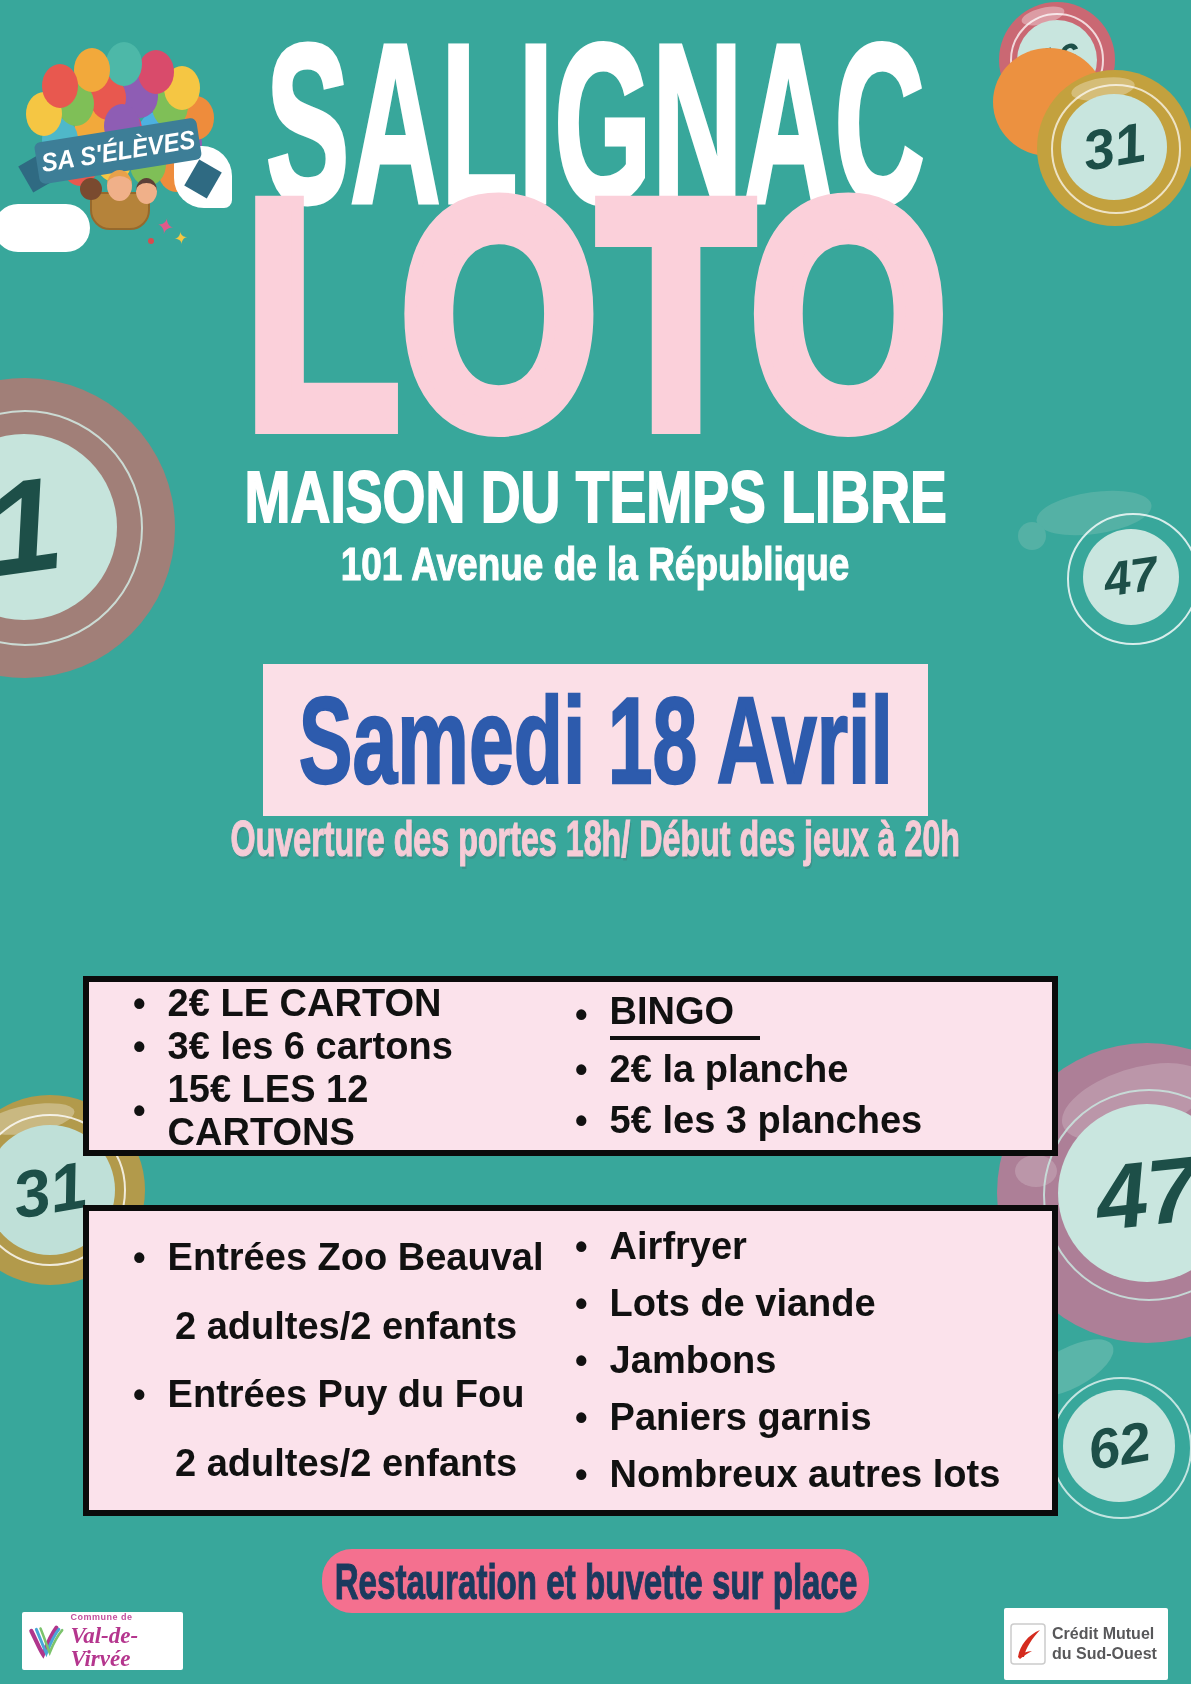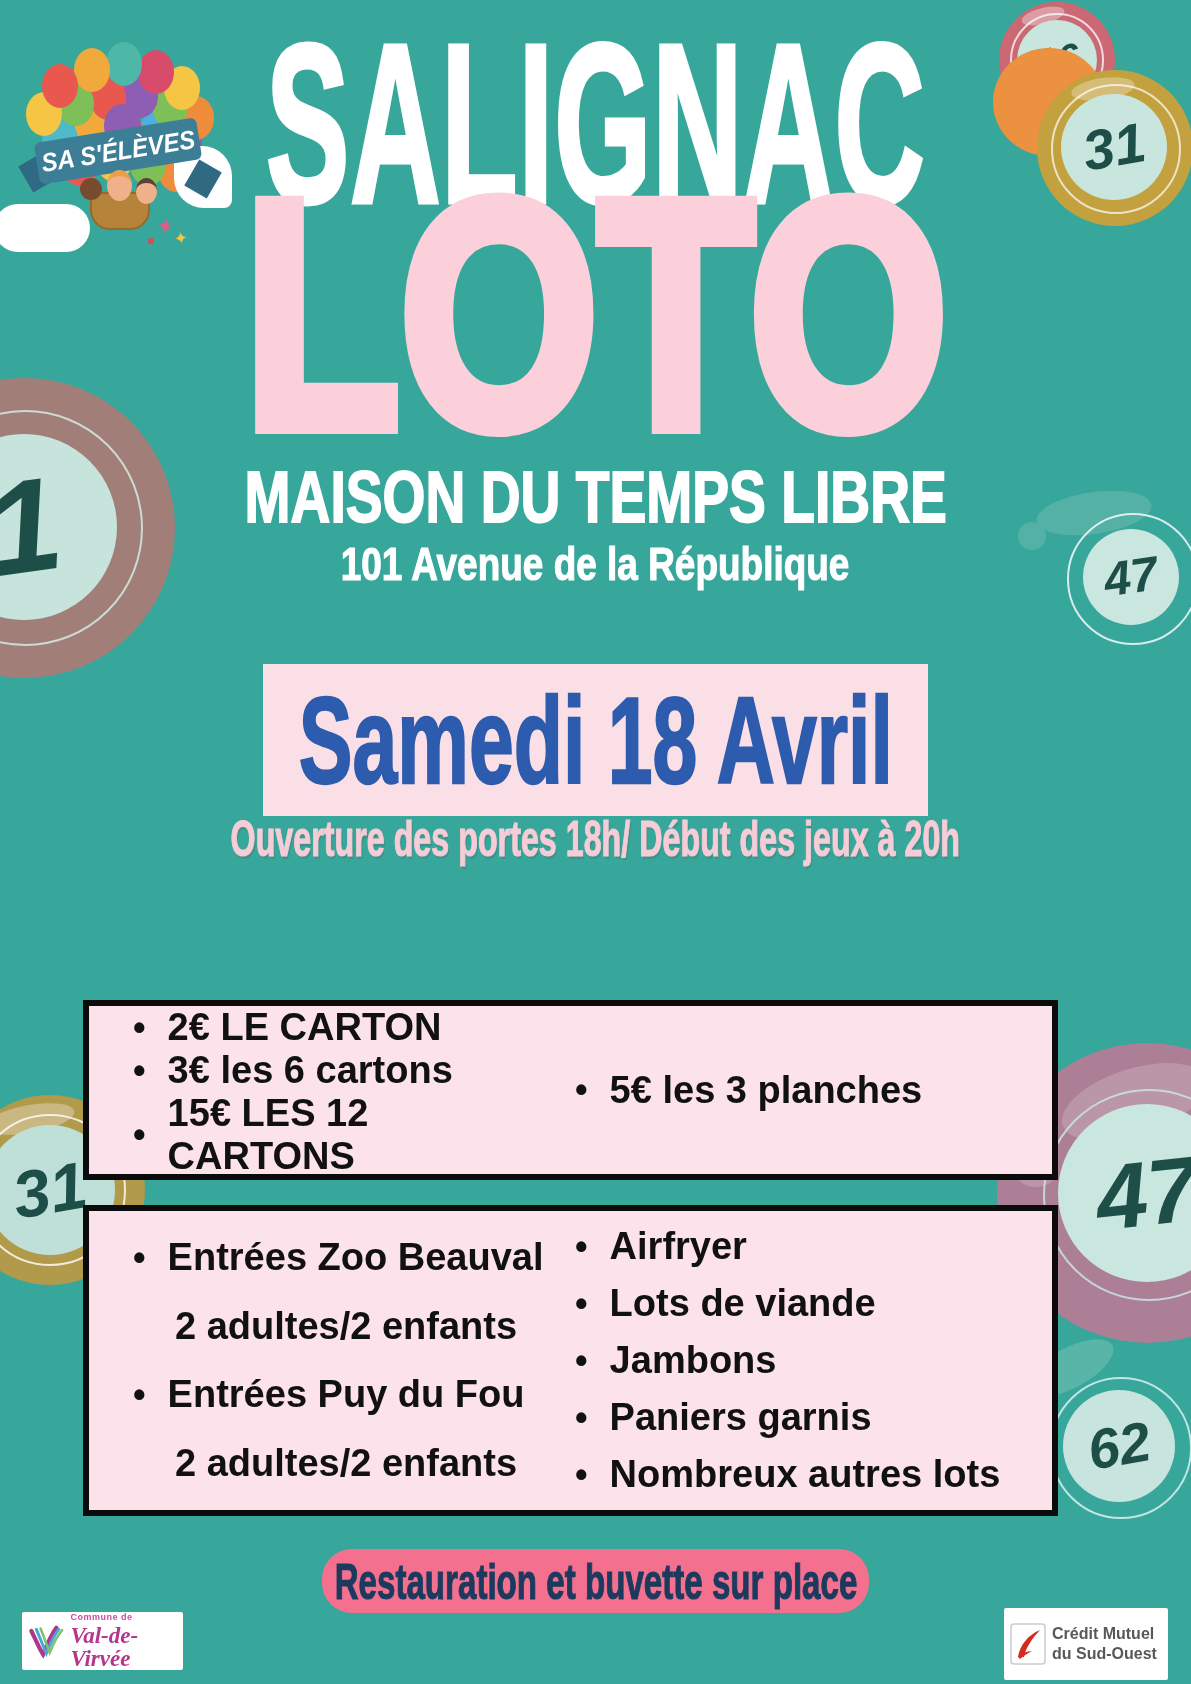--- a/index.html
+++ b/index.html
@@ -13,21 +13,21 @@
   .t-city{font-size:142px;font-weight:700;color:#ffffff;-webkit-text-stroke:3px #ffffff;transform:scale(.88,1.6);letter-spacing:1px;}
   .t-loto{font-size:300px;font-weight:700;color:#fbd0da;-webkit-text-stroke:14px #fbd0da;transform:scale(.85,1.08);}
   .t-venue{font-size:60px;font-weight:700;color:#ffffff;-webkit-text-stroke:1.5px #ffffff;transform:scale(.92,1.2);}
   .t-address{font-size:42px;font-weight:700;color:#ffffff;-webkit-text-stroke:1px #ffffff;transform:scale(.88,1.12);}
   .date-banner{left:263px;top:664px;width:665px;height:152px;background:#fbdfe7;display:flex;align-items:center;justify-content:center;}
   .t-date{font-size:106px;font-weight:700;color:#2d5bad;-webkit-text-stroke:2px #2d5bad;transform:scale(.76,1.16);transform-origin:center center;}
   .t-pink{font-size:43px;font-weight:700;color:#f6ccd7;-webkit-text-stroke:1px #f6ccd7;transform:scale(.75,1.15);text-shadow:2px 2px 0 rgba(90,60,70,.18);}
 
   
   .info-box{position:absolute;left:83px;width:975px;background:#fbe2eb;border:6px solid #0b0b0b;box-sizing:border-box;display:flex;}
-  .box-1{top:1000px;height:180px;}
+  .box-1{top:976px;height:180px;}
   .box-2{top:1205px;height:311px;}
   .col{display:flex;flex-direction:column;justify-content:space-evenly;box-sizing:border-box;}
   .col-l{width:460px;padding-left:44px;}
   .col-r{flex:1;padding-left:26px;}
   .info-box ul{list-style:none;margin:0;padding:0;display:flex;flex-direction:column;justify-content:space-evenly;height:100%;}
   .info-box li{display:flex;align-items:center;font-size:38px;font-weight:700;color:#111111;}
   .info-box li.bullet::before{content:"•";margin-right:22px;font-size:36px;}
   .info-box li.no-bullet{padding-left:42px;}
   .bingo-title{border-bottom:4px solid #111111;padding:0 26px 3px 0;}
 
@@ -229,20 +229,26 @@
             <span>3€ les 6 cartons</span>
           </li>
         <li class="bullet">
             <span>15€ LES 12 CARTONS</span>
           </li>
       </ul>
     </div>
     <div class="col col-r">
       <ul>
         <li class="bullet">
+            <span class="bingo-title">BINGO</span>
+          </li>
+        <li class="bullet">
+            <span>2€ la planche</span>
+          </li>
+        <li class="bullet">
             <span>5€ les 3  planches</span>
           </li>
       </ul>
     </div>
   </div>
 
   <div class="info-box box-2">
     <div class="col col-l">
       <ul>
         <li class="bullet">

